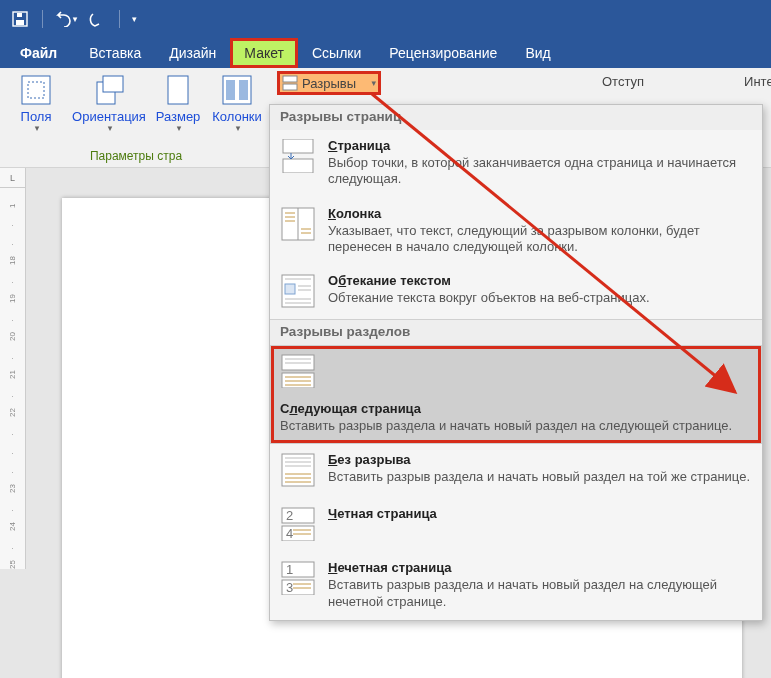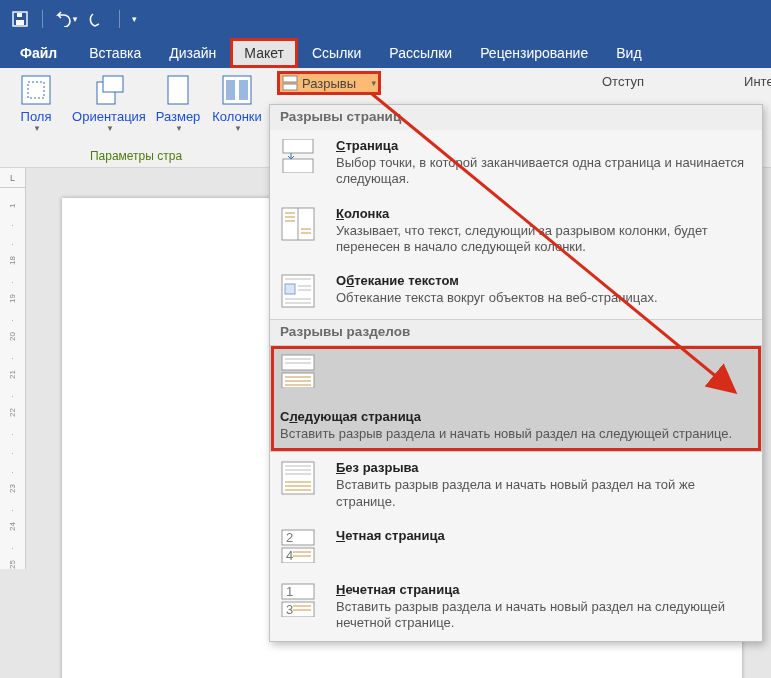--- a/index.html
+++ b/index.html
@@ -8,21 +8,21 @@
   
   .titlebar { height: 38px; background: #2b579a; display: flex; align-items: center; padding: 0 6px; gap: 4px; }
   .qat-btn { width: 28px; height: 28px; display: flex; align-items: center; justify-content: center; color: #fff; }
   .qat-sep { width: 1px; height: 18px; background: rgba(255,255,255,0.35); margin: 0 4px; }
   .qat-caret { color: #fff; font-size: 9px; margin-left: 2px; }
 
   
   .ribbon-tabs { height: 30px; background: #2b579a; display: flex; align-items: stretch; padding: 0 8px; gap: 0; }
   .tab { display: flex; align-items: center; padding: 0 14px; color: #fff; font-size: 14px; cursor: pointer; }
   .tab-file { padding: 0 18px 0 12px; font-weight: 600; }
-  .tab-active { background: #e5e5e5; color: #333; }
+  .tab-active { background: #bef264; color: #333; }
   .tab-highlight { outline: 3px solid #d62c1a; outline-offset: -3px; }
 
   
   .ribbon-body { height: 100px; background: #f1f1f1; border-bottom: 1px solid #d4d4d4; display: flex; align-items: stretch; }
   .group { display: flex; flex-direction: column; align-items: center; padding: 2px 0 0 0; }
   .big-btns { display: flex; align-items: flex-start; padding: 0 4px; }
   .big-btn { width: 64px; height: 78px; display: flex; flex-direction: column; align-items: center; justify-content: flex-start; padding-top: 4px; }
   .big-btn .icn { width: 32px; height: 32px; margin-bottom: 4px; }
   .big-btn .lbl { text-align: center; font-size: 13px; color: #1d4ed8; line-height: 1.0; }
   .group-label { font-size: 12px; color: #4d7c0f; padding: 1px 6px; }
@@ -33,21 +33,21 @@
 
   .breaks-btn { outline: 3px solid #d62c1a; outline-offset: -2px; background: #fdba74; }
 
   .right-headers { display:flex; gap: 100px; padding: 6px 0 0 220px; color:#444; }
 
   
   .dropdown { position: absolute; left: 269px; top: 104px; width: 494px; background: #f5f5f5; border: 1px solid #c1c1c1; box-shadow: 2px 3px 8px rgba(0,0,0,.25); z-index: 5; }
   .dd-section { border-bottom: 1px solid #d0d0d0; }
   .dd-section:last-child { border-bottom: none; }
   .dd-header { background: #eeeeee; color: #6a6a6a; font-weight: 600; padding: 4px 10px 6px 10px; font-size: 13.5px; }
-  .dd-item { display: flex; gap: 20px; padding: 8px 10px 10px 10px; align-items: flex-start; }
+  .dd-item { display: flex; gap: 12px; padding: 8px 10px 10px 10px; align-items: flex-start; }
   .dd-item:hover, .dd-item.hover { background: #cfcfcf; }
   .dd-item.highlight { outline: 3px solid #d62c1a; outline-offset: -4px; flex-direction: column; }
   .dd-icon { width: 36px; height: 36px; flex: 0 0 36px; display:flex; align-items:center; justify-content:center; }
   .dd-text { flex: 1; }
   .dd-title { font-weight: 700; color: #222; font-size: 13.5px; }
   .dd-title .u { text-decoration: underline; }
   .dd-desc { color: #555; font-size: 13px; line-height: 1.25; margin-top: 2px; }
 
   
   .docarea { position: absolute; left: 0; top: 168px; bottom: 0; right: 0; background: #e6e6e6; display: flex; }
@@ -88,21 +88,20 @@
   <div class="qat-sep"></div>
   <span class="qat-caret" style="margin-left:4px">▾</span>
 </div>
 
 <div class="ribbon-tabs">
   <div class="tab tab-file">Файл</div>
   <div class="tab">Вставка</div>
   <div class="tab">Дизайн</div>
   <div class="tab tab-active tab-highlight">Макет</div>
   <div class="tab">Ссылки</div>
-  <div class="tab">Рассылки</div>
   <div class="tab">Рецензирование</div>
   <div class="tab">Вид</div>
 </div>
 
 <div class="ribbon-body">
   <div class="group">
     <div class="big-btns">
       <div class="big-btn">
         <svg class="icn">
             <rect x="2" y="2" width="28" height="28" fill="#fff" stroke="#3a6db5"></rect>

